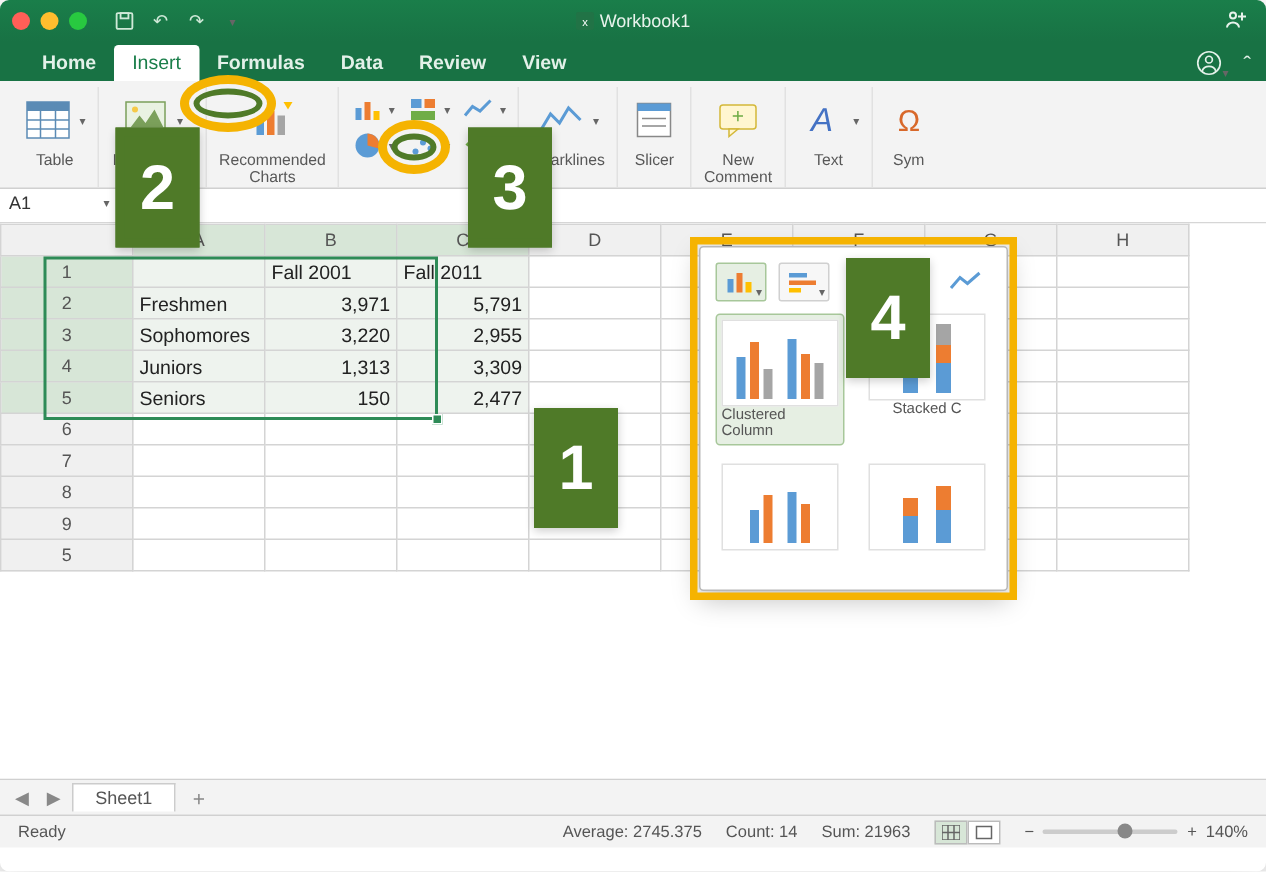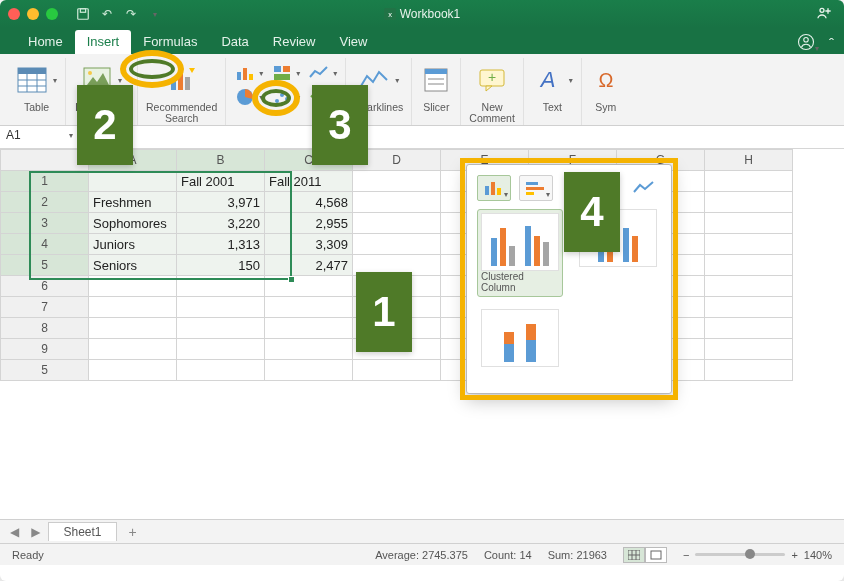--- a/index.html
+++ b/index.html
@@ -9,21 +9,21 @@
   .traffic { display:flex; gap:7px; }
   .dot { width:12px; height:12px; border-radius:50%; }
   .dot.red{background:#ff5f57;} .dot.yellow{background:#ffbd2e;} .dot.green{background:#28c940;}
   .qat { display:flex; gap:10px; margin-left:18px; align-items:center; }
   .qat-icn { width:14px; height:14px; display:flex; align-items:center; justify-content:center; color:#cfe9d8; font-size:12px; }
   .title-center { position:absolute; left:0; right:0; text-align:center; font-size:12px; color:#e8f3ec; pointer-events:none; display:flex; justify-content:center; align-items:center; gap:4px;}
   .title-center svg{width:12px;height:12px;}
   .search-wrap { position:absolute; right:60px; display:flex; align-items:center; background:rgba(255,255,255,.12); border-radius:3px; height:18px; padding:0 6px; width:170px; color:#cfe; font-size:11px; gap:4px;}
   .share-icn{position:absolute; right:12px; color:#e8f3ec;}
   .tabbar { height:26px; background:#187244; display:flex; align-items:flex-end; padding-left:16px; color:#e3f1e9; font-size:13px; position:relative;}
-  .tab { padding:4px 12px 5px; cursor:pointer; }
+  .tab { padding:4px 12px 5px; cursor:pointer;font-weight:bold; }
   .tab.active { background:#fff; color:#1a7e4a; border-radius:3px 3px 0 0; font-weight:500;}
   .tabbar-right{position:absolute; right:10px; display:flex; gap:10px; align-items:center; color:#e3f1e9; font-size:13px;}
   .ribbon { height:72px; background:#f3f3f3; border-bottom:1px solid #d0d0d0; display:flex; align-items:stretch; padding:4px 8px 0; gap:0;}
   .rgroup { display:flex; flex-direction:column; align-items:center; justify-content:flex-start; padding:2px 8px 0; border-right:1px solid #e1e1e1; font-size:10px; color:#555;}
   .rgroup:last-child{border-right:none;}
   .rgroup .ico-row{display:flex; gap:4px; align-items:center; height:40px;}
   .rgroup .lbl{margin-top:2px; font-size:10.5px; color:#585858; text-align:center; line-height:1.1;}
   .big-ico{width:32px;height:32px; display:flex;align-items:center;justify-content:center;}
   .sm-ico{width:22px;height:22px;display:flex;align-items:center;justify-content:center;}
   .dd{font-size:8px;color:#666;margin-left:1px;}
@@ -177,21 +177,21 @@
         <div class="big-ico">
             <svg width="30" height="28" viewBox="0 0 30 28">
               <rect x="4" y="14" width="5" height="10" fill="#5b9bd5"></rect>
               <rect x="11" y="8" width="5" height="16" fill="#ed7d31"></rect>
               <rect x="18" y="11" width="5" height="13" fill="#a5a5a5"></rect>
               <path d="M22 2 l6 0 l-3 5 z" fill="#ffc000"></path>
             </svg>
           </div>
       </div>
       <div class="lbl" style="white-space:pre-line;">Recommended
-Search</div>
+Charts</div>
     </div>
 
     <div class="rgroup" style="min-width:110px;">
       <div class="mini-cluster" style="padding-top:2px;">
         <div class="row">
           <span class="sm-ico">
               <svg width="20" height="18" viewBox="0 0 20 18">
                 <rect x="2" y="8" width="4" height="8" fill="#5b9bd5"></rect>
                 <rect x="8" y="4" width="4" height="12" fill="#ed7d31"></rect>
                 <rect x="14" y="10" width="4" height="6" fill="#ffc000"></rect>
@@ -341,21 +341,21 @@
           <td style="background:#fff"></td>
             <td style="background:#fff"></td>
             <td style="background:#fff"></td>
             <td style="background:#fff"></td>
             <td style="background:#fff"></td>
         </tr>
         <tr class="selrange">
           <th class="rowh sel">2</th>
           <td class="txt">Freshmen</td>
           <td>3,971</td>
-          <td>4,568</td>
+          <td>5,791</td>
           <td style="background:#fff"></td>
             <td style="background:#fff"></td>
             <td style="background:#fff"></td>
             <td style="background:#fff"></td>
             <td style="background:#fff"></td>
         </tr>
         <tr class="selrange">
           <th class="rowh sel">3</th>
           <td class="txt">Sophomores</td>
           <td>3,220</td>
@@ -479,20 +479,36 @@
         <div class="thumb">
           <div class="bar" style="height:28px;"></div>
             <div class="bar o" style="height:38px;"></div>
             <div class="bar g" style="height:20px;"></div>
           <div style="width:4px;"></div>
           <div class="bar" style="height:40px;"></div>
             <div class="bar o" style="height:30px;"></div>
             <div class="bar g" style="height:24px;"></div>
         </div>
         <span>Clustered Column</span>
+      </div>
+      <div class="chart-opt">
+        <div class="thumb">
+          <div style="display:flex;flex-direction:column;width:10px;">
+              <div style="height:10px;background:#a5a5a5;"></div>
+              <div style="height:14px;background:#ed7d31;"></div>
+              <div style="height:16px;background:#5b9bd5;"></div>
+            </div>
+          <div style="width:6px;"></div>
+          <div style="display:flex;flex-direction:column;width:10px;">
+              <div style="height:14px;background:#a5a5a5;"></div>
+              <div style="height:12px;background:#ed7d31;"></div>
+              <div style="height:20px;background:#5b9bd5;"></div>
+            </div>
+        </div>
+        <span>Stacked C</span>
       </div>
       <div class="chart-opt">
         <div class="thumb">
           <div class="bar" style="height:22px;"></div>
             <div class="bar o" style="height:32px;"></div>
           <div style="width:4px;"></div>
           <div class="bar" style="height:34px;"></div>
             <div class="bar o" style="height:26px;"></div>
         </div>
       </div>

